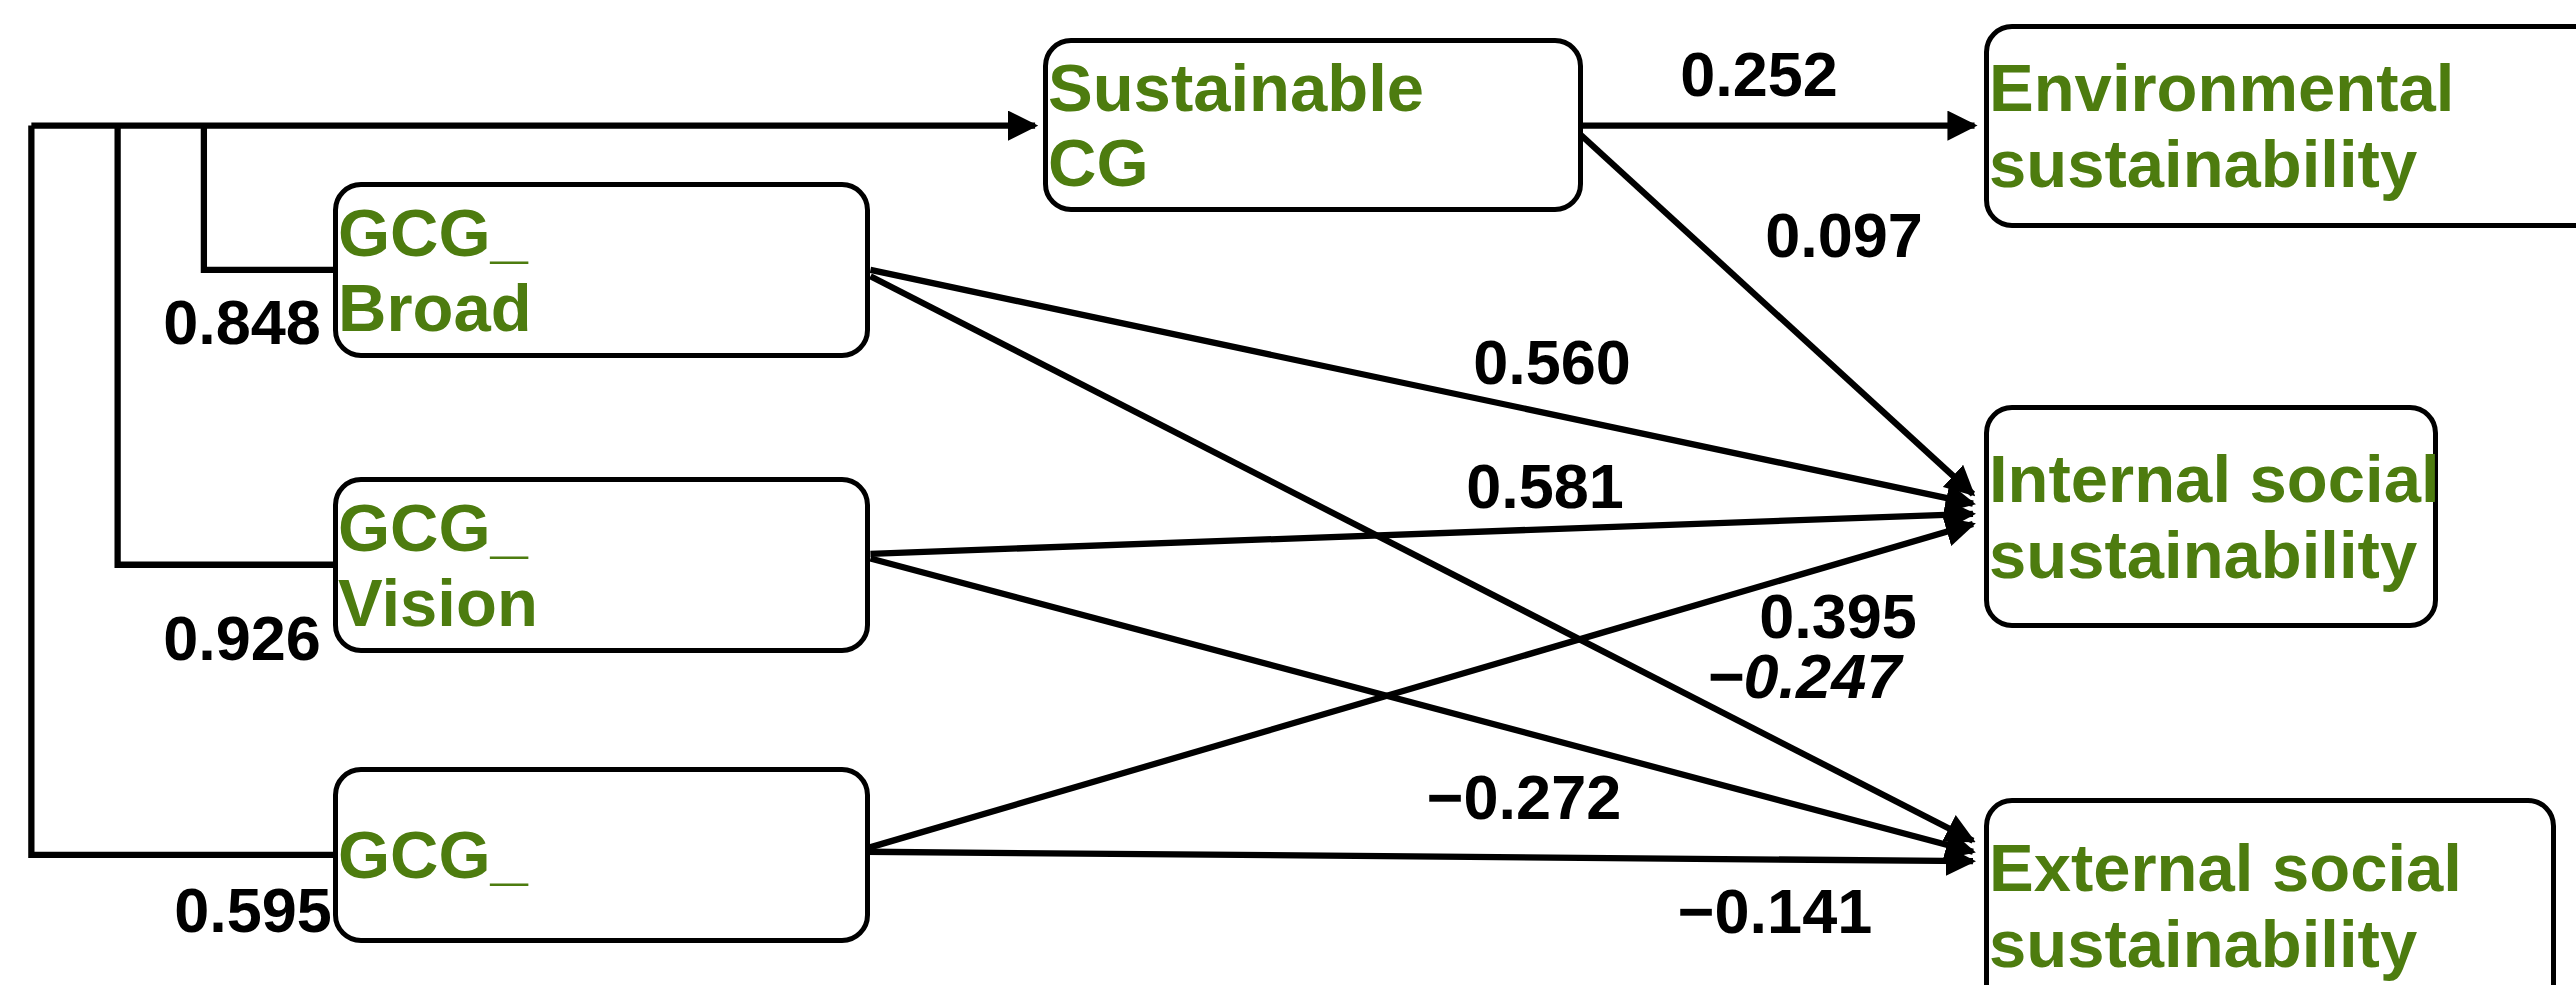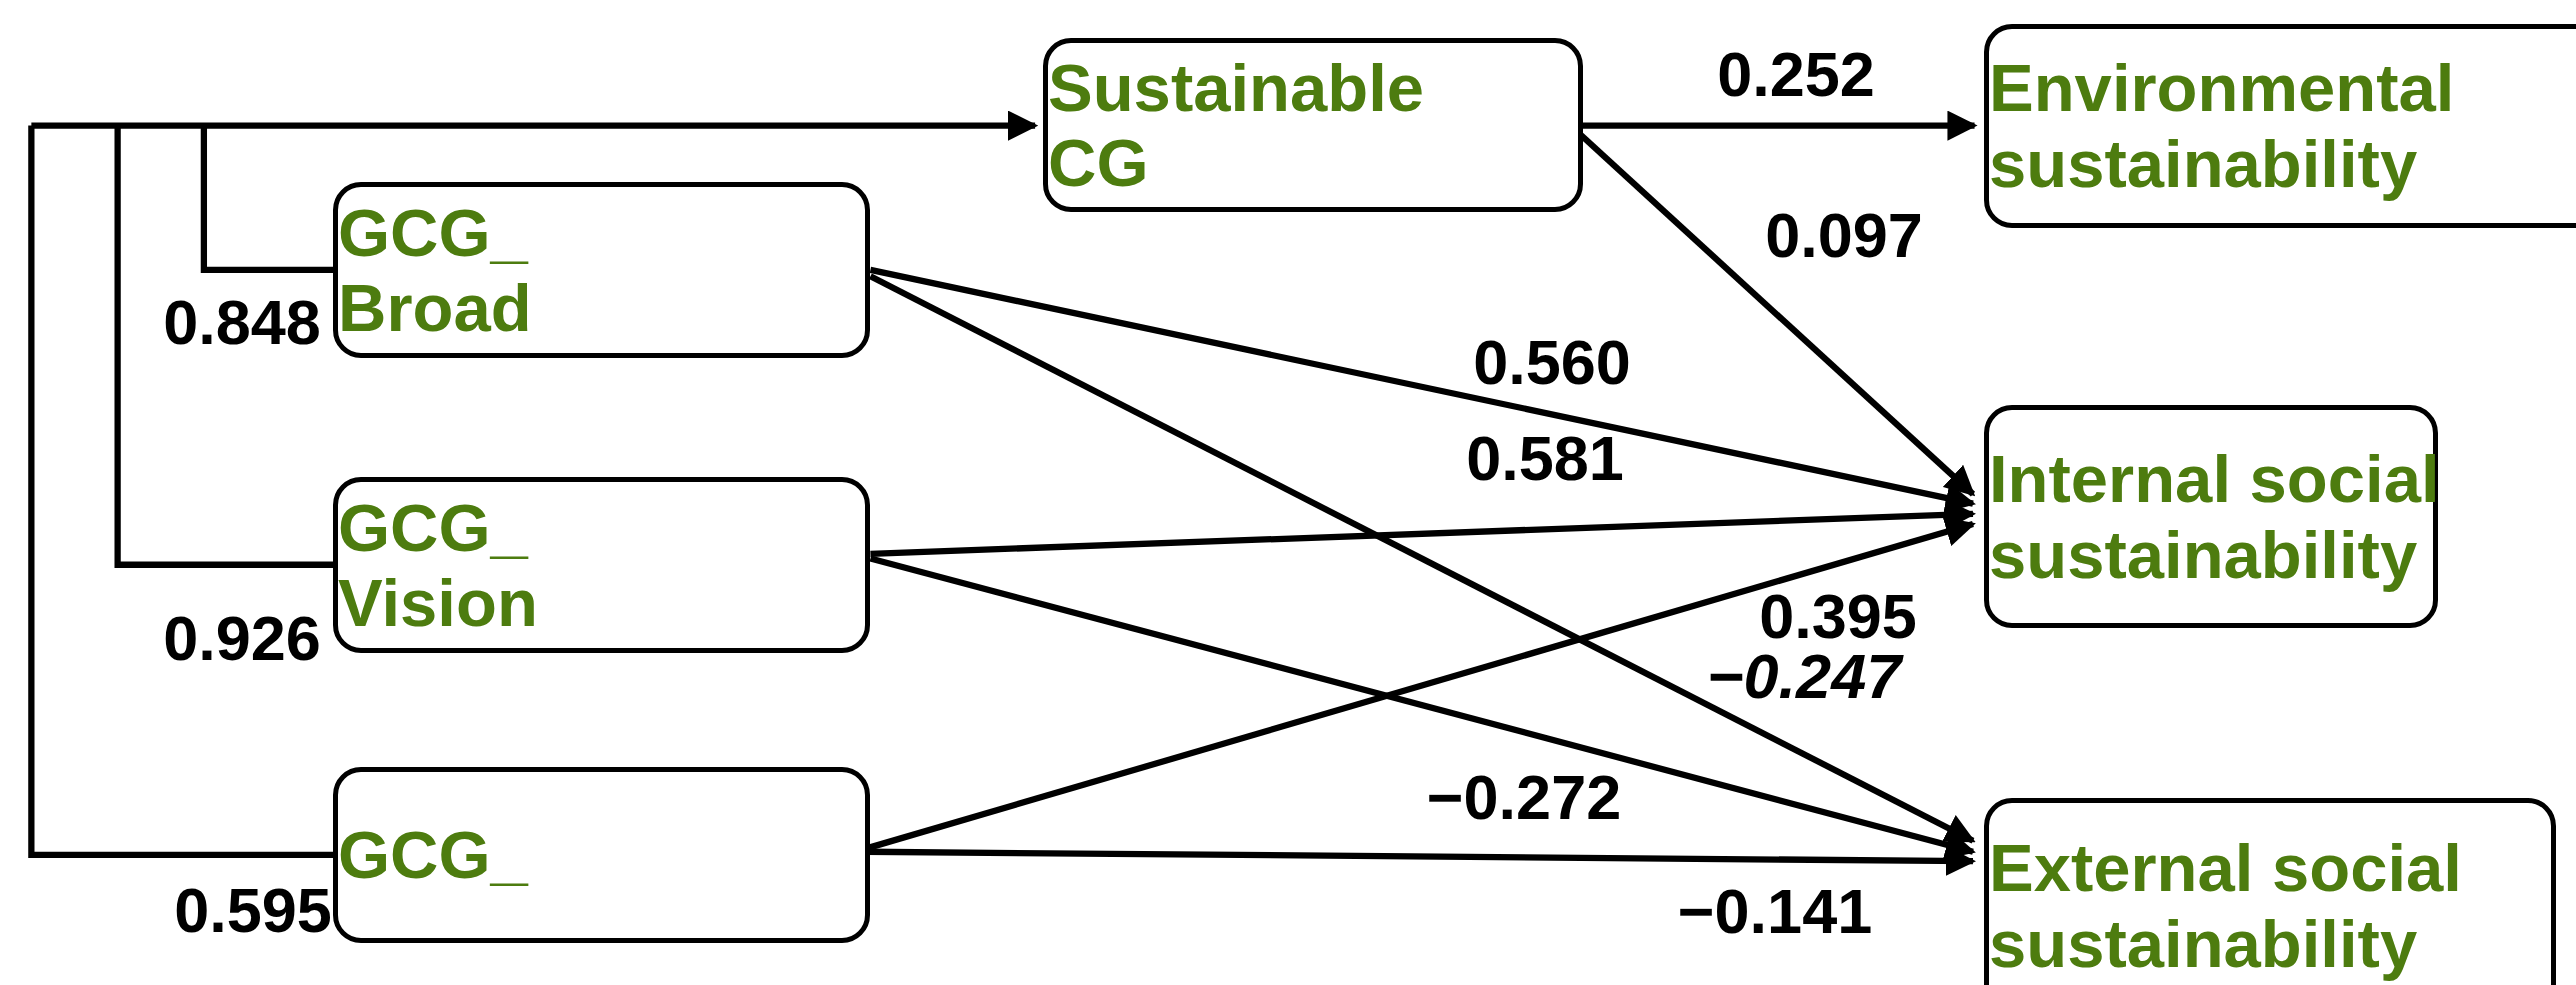--- a/index.html
+++ b/index.html
@@ -108,23 +108,23 @@
 
   <div class="node" style="left:1984px; top:798px; width:572px; height:215px;">
     <span>External social</span>
     <span>sustainability</span>
   </div>
 
   <div class="coef" style="left:242px; top:322px;">0.848</div>
   <div class="coef" style="left:242px; top:638px;">0.926</div>
   <div class="coef" style="left:253px; top:910px;">0.595</div>
 
-  <div class="coef" style="left:1796px; top:74px;">0.252</div>
+  <div class="coef" style="left:1759px; top:74px;">0.252</div>
   <div class="coef" style="left:1844px; top:235px;">0.097</div>
   <div class="coef" style="left:1552px; top:362px;">0.560</div>
-  <div class="coef" style="left:1545px; top:458px;">0.581</div>
+  <div class="coef" style="left:1545px; top:486px;">0.581</div>
   <div class="coef" style="left:1838px; top:616px;">0.395</div>
   <div class="coef" style="left:1804px; top:676px;font-style:italic;">−0.247</div>
   <div class="coef" style="left:1524px; top:797px;">−0.272</div>
   <div class="coef" style="left:1775px; top:911px;">−0.141</div>
 
 </div>
 
 
 </body></html>

